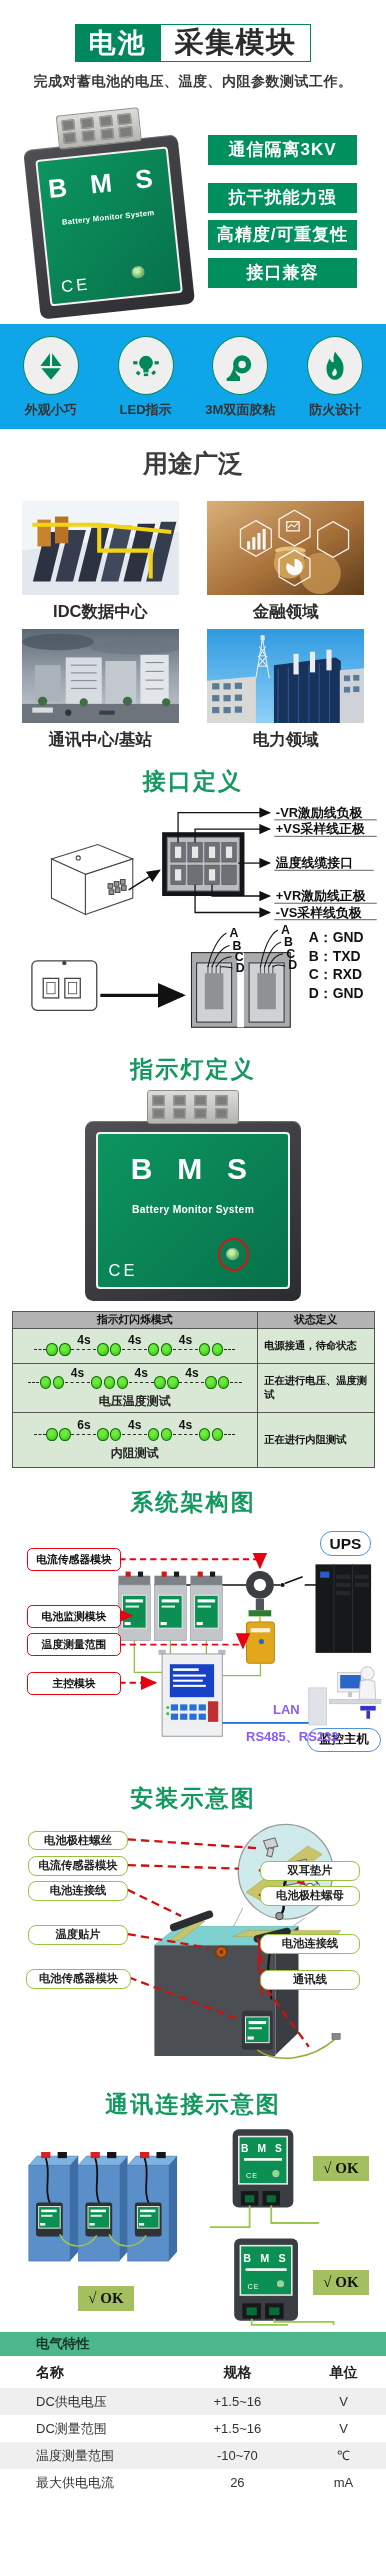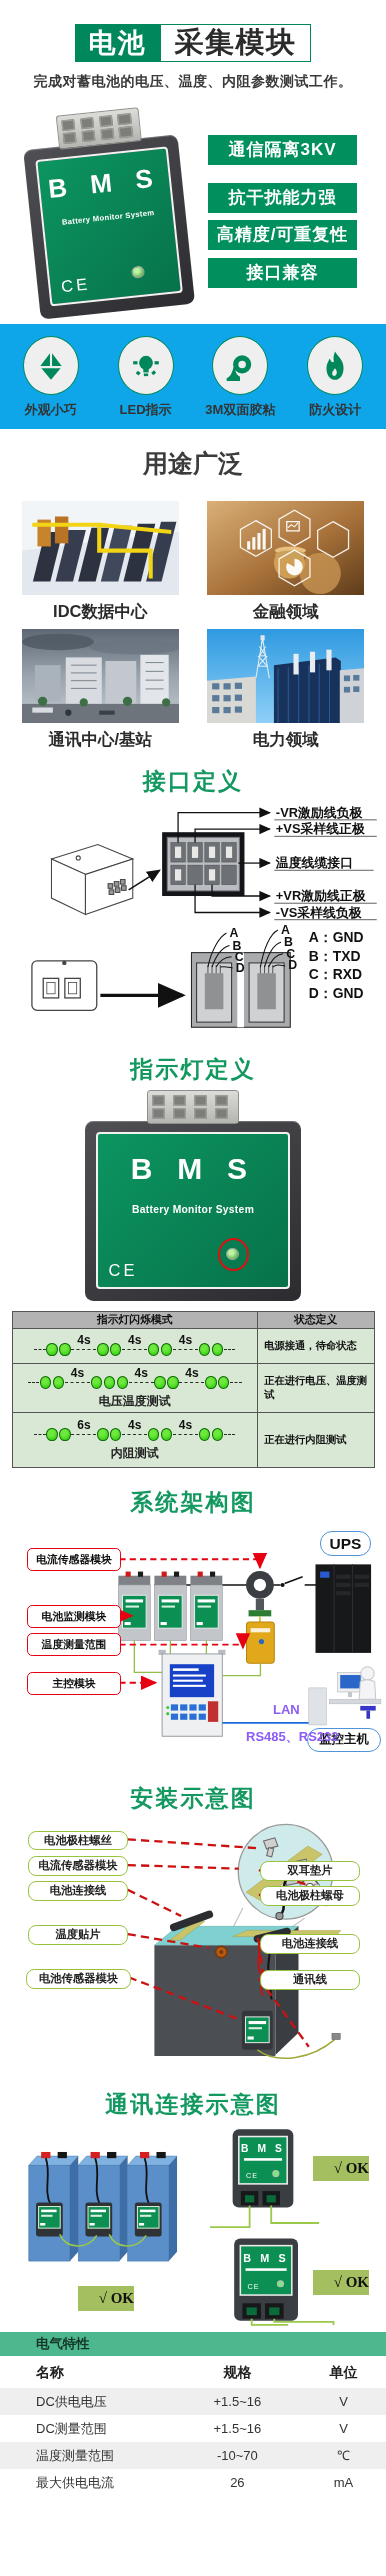--- a/index.html
+++ b/index.html
@@ -83,21 +83,21 @@
   .rlabel{position:absolute;width:92px;height:20.6px;line-height:20.6px;background:#fff;border:1.8px solid #e60012;border-radius:5.2px;font-size:10.8px;font-weight:800;color:#111;text-align:center;}
   .blabel{position:absolute;background:#fff;border:1.5px solid #4f93d8;border-radius:12px;font-weight:800;color:#111;text-align:center;}
   .bus-label{position:absolute;font-size:13px;font-weight:700;color:#8b5cf6;}
 
   
   .install{position:relative;width:386px;height:255px;}
   .glabel{position:absolute;width:98px;height:17.5px;line-height:17.5px;background:#fff;border:1.5px solid #96c23c;border-radius:8.2px;font-size:11.3px;font-weight:800;color:#222;text-align:center;}
 
   
   .comm{position:relative;width:386px;height:206px;}
-  .ok-chip{position:absolute;width:56px;height:25px;line-height:25px;background:#a4bf60;color:#111;font-size:15px;font-weight:700;text-align:right;font-family:"Liberation Serif",serif;}
+  .ok-chip{position:absolute;width:56px;height:25px;line-height:25px;background:#a4bf60;color:#111;font-size:15px;font-weight:700;text-align:center;font-family:"Liberation Serif",serif;}
 
   
   .spec-table{width:386px;}
   .band{height:24px;line-height:24px;background:#4db88e;color:#17372a;font-size:13.4px;font-weight:800;padding-left:36px;box-sizing:border-box;}
   .thead,.trow{display:grid;grid-template-columns:45% 33% 22%;}
   .thead div{font-size:14px;font-weight:700;color:#222;height:32px;line-height:32px;}
   .thead div:first-child{padding-left:36px;}
   .thead div:nth-child(2),.thead div:nth-child(3){text-align:center;}
   .trow{height:27px;}
   .trow:nth-child(odd){background:#efefef;}

